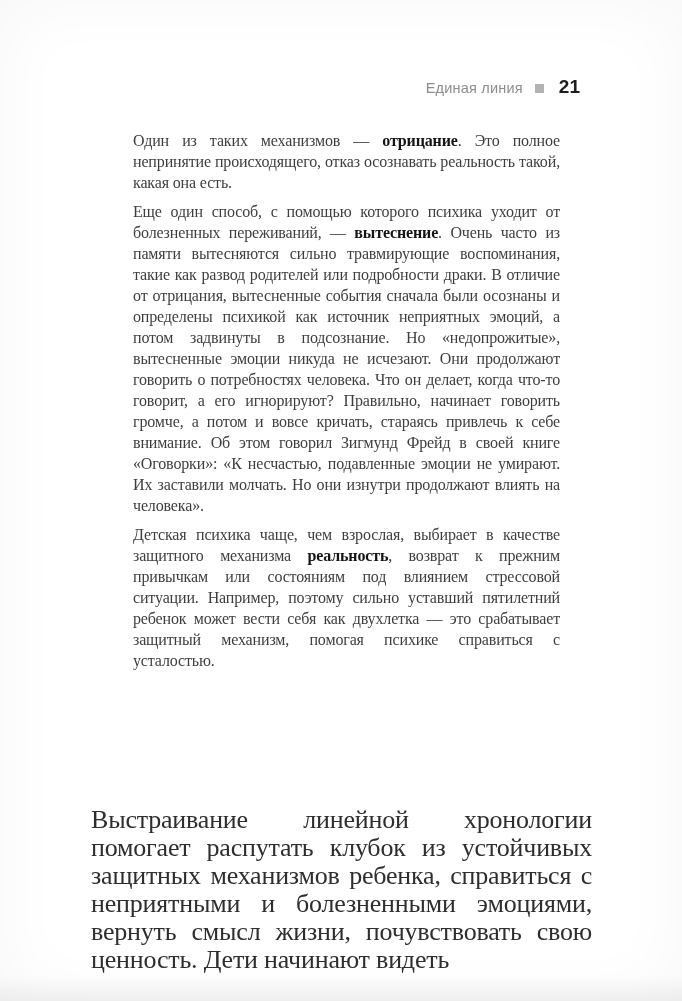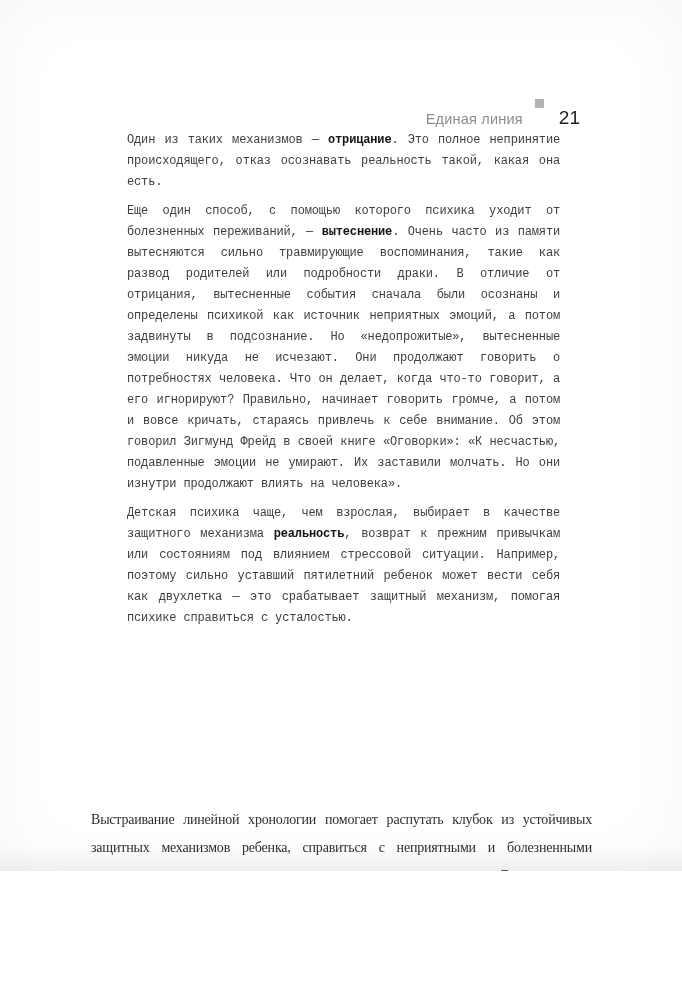--- a/index.html
+++ b/index.html
@@ -4,21 +4,21 @@
 <style>
   html, body {
     margin: 0;
     padding: 0;
     background: #ffffff;
     font-family: "Liberation Sans", sans-serif;
   }
   .page {
     position: relative;
     width: 682px;
-    height: 871px;
+    height: 1001px;
     background: #ffffff;
     overflow: hidden;
     box-shadow: inset 0 0 70px rgba(0,0,0,0.035);
   }
   .page::after {
     content: "";
     position: absolute;
     left: 0; right: 0; bottom: 0;
     height: 26px;
     background: linear-gradient(to bottom, rgba(0,0,0,0), rgba(0,0,0,0.05));
@@ -43,37 +43,36 @@
     display: inline-block;
     width: 9px;
     height: 9px;
     background: #b3b3b3;
     margin: 0 15px 0 12px;
     align-self: center;
     transform: translateY(1px);
   }
   .rh-page {
     font-size: 19px;
-    font-weight: normal;
+    font-weight: bold;
     color: #1d1d1d;
-    margin-top: 31px;
   }
   
   .sans-block {
     position: absolute;
     top: 130px;
     left: 127px;
     width: 433px;
     max-height: 678px;
     overflow: hidden;
   }
   .sans-para {
-    margin: 0 0 8px 0;
-    font-family: Liberation Mono, monospace;
-    font-size: 12px;
+    margin: 0 0 8px 6px;
+    font-family: Liberation Serif, serif;
+    font-size: 16px;
     line-height: 21px;
     letter-spacing: -0.15px;
     color: #3e3e3e;
     text-align: justify;
     hyphens: auto;
     -webkit-hyphens: auto;
   }
   .sans-para b {
     font-weight: bold;
     color: #141414;
@@ -81,21 +80,21 @@
   
   .serif-block {
     position: absolute;
     top: 806px;
     left: 91px;
     width: 501px;
   }
   .serif-para {
     margin: 0;
     font-family: "Liberation Serif", serif;
-    font-size: 14px;
+    font-size: 26px;
     line-height: 28px;
     letter-spacing: -0.2px;
     color: #2e2e2e;
     text-align: justify;
     hyphens: auto;
     -webkit-hyphens: auto;
   }
 </style>
 </head>
 <body>

